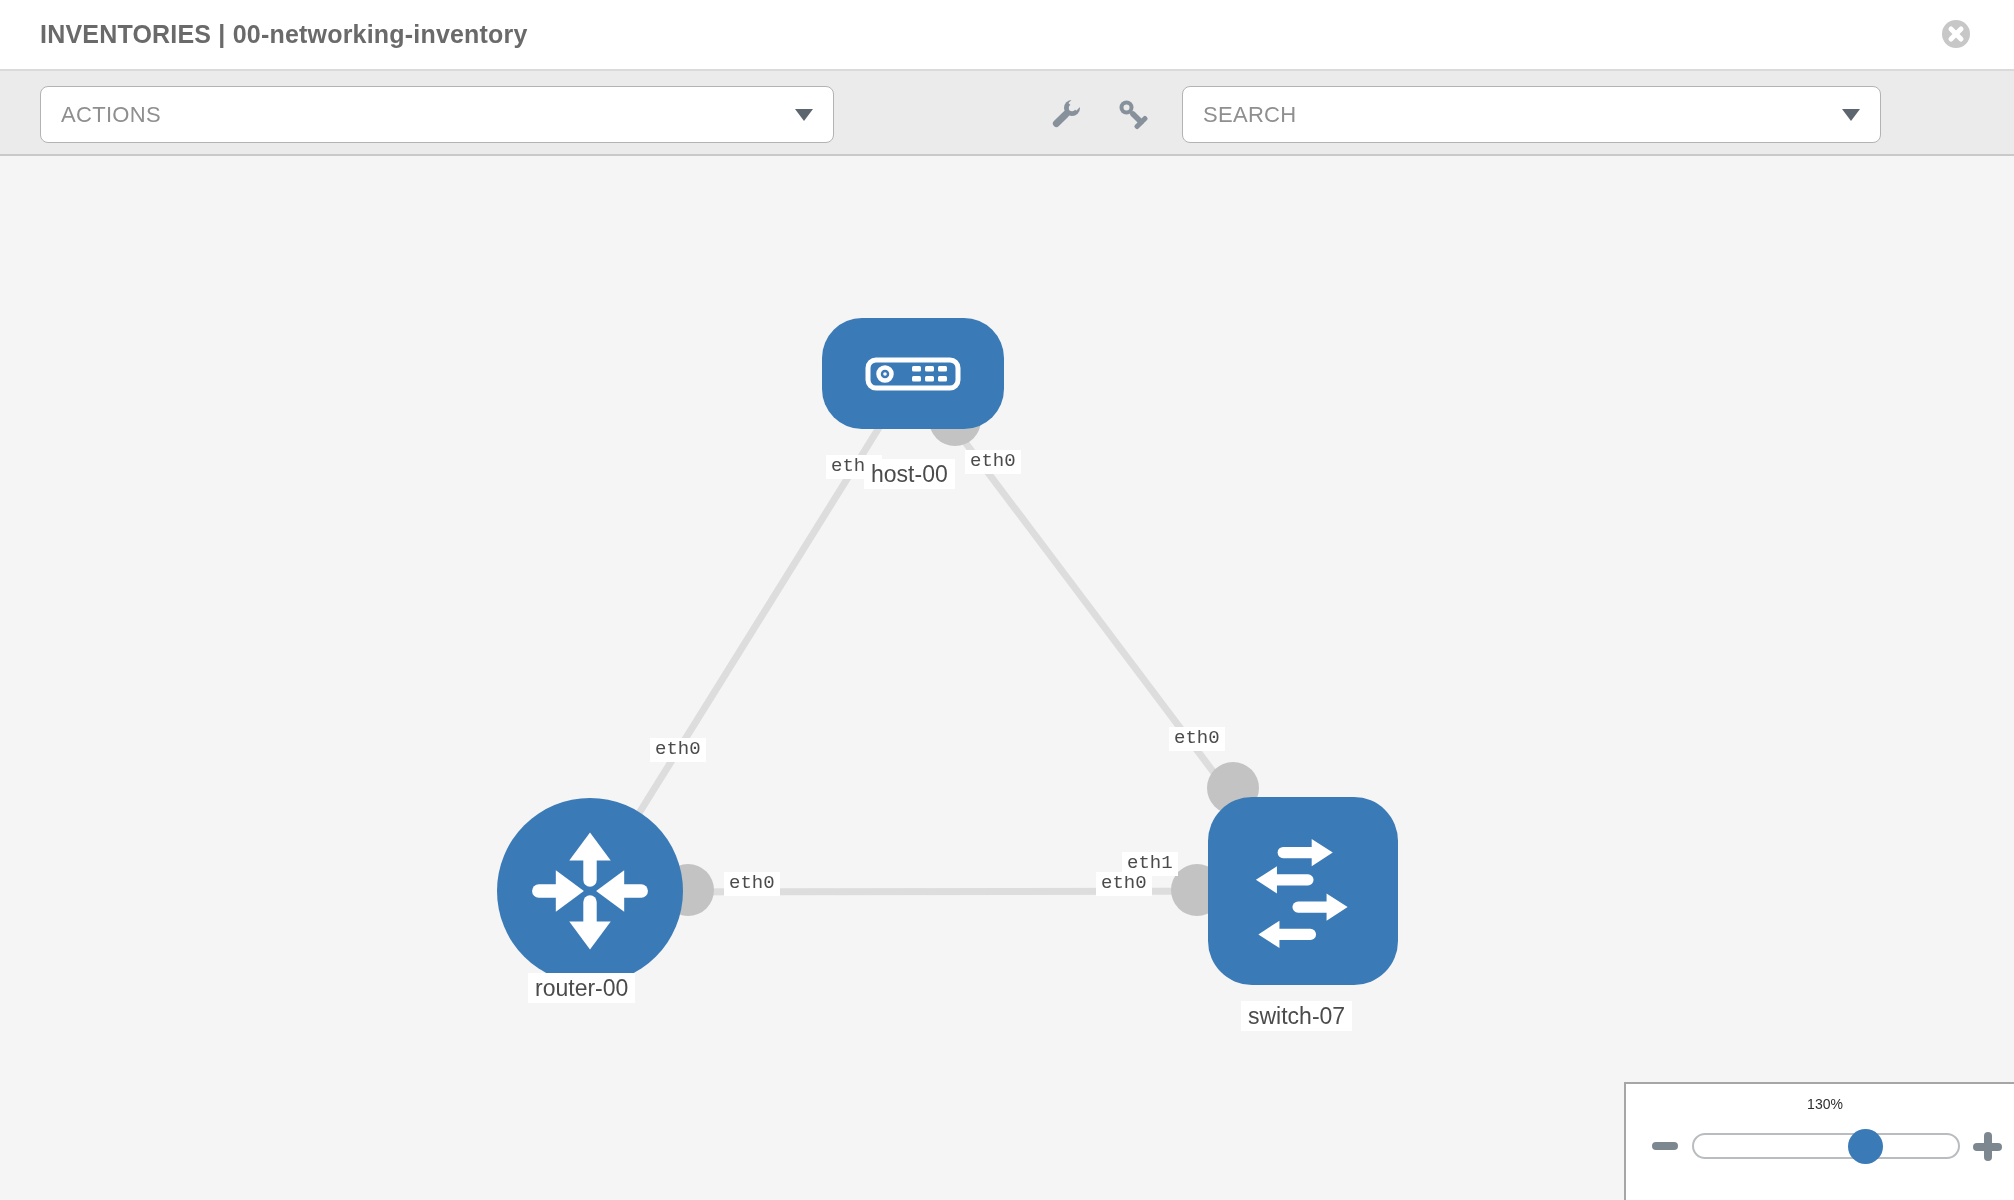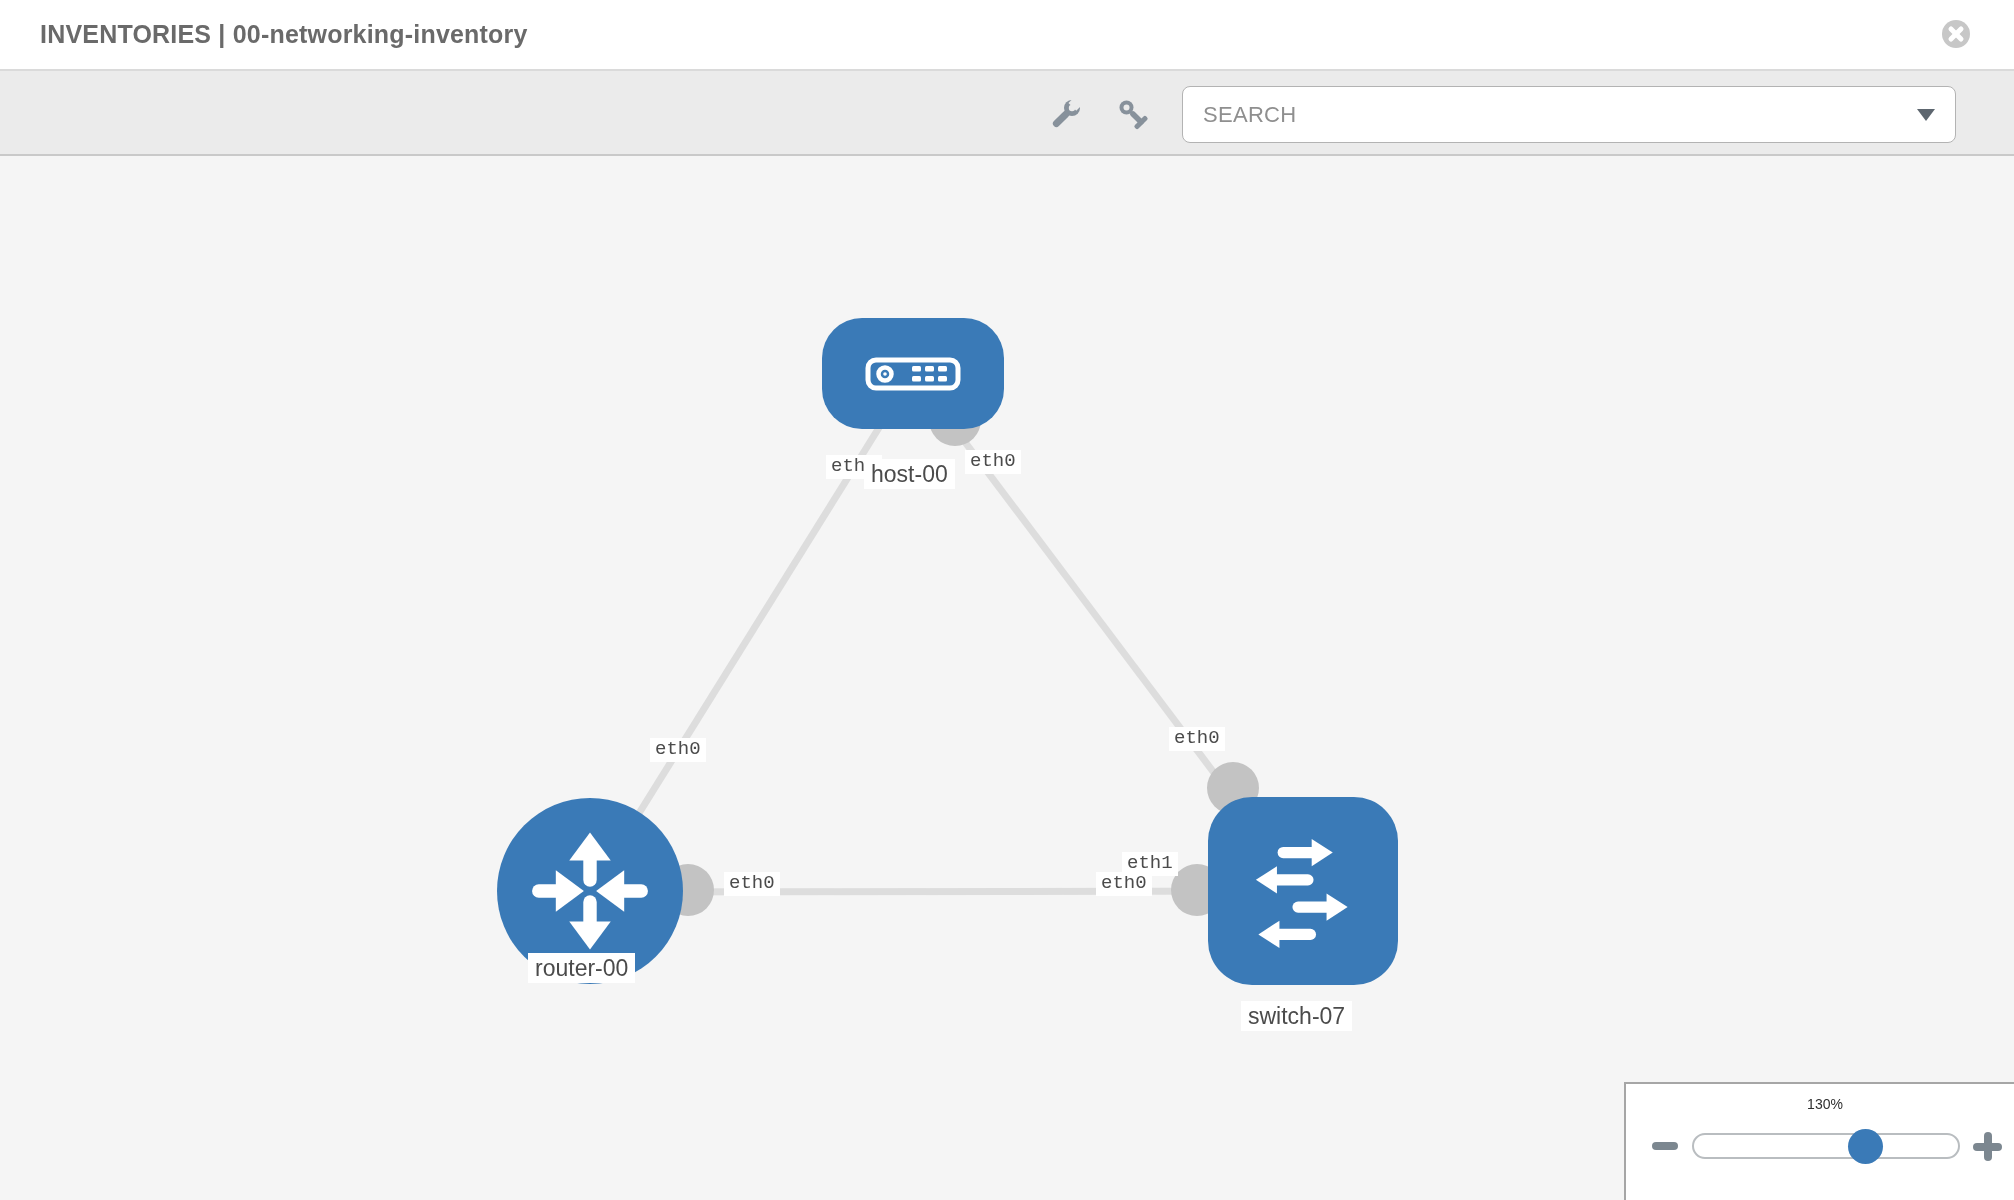--- a/index.html
+++ b/index.html
@@ -36,21 +36,21 @@
     display: flex; align-items: center; justify-content: space-between;
     padding: 0 20px; cursor: pointer;
   }
   .dropdown-label { font-size: 22px; color: #8f8f8f; letter-spacing: 0.3px; }
   .caret {
     width: 0; height: 0;
     border-left: 9px solid transparent; border-right: 9px solid transparent;
     border-top: 12px solid #5d666f;
   }
   .actions-dropdown { left: 40px; width: 794px; }
-  .search-dropdown  { left: 1182px; width: 774px; text-align: center; }
+  .search-dropdown  { left: 1182px; width: 699px; text-align: center; }
   .tool-icon-btn {
     position: absolute; top: 26px; width: 34px; height: 34px; cursor: pointer;
   }
   .wrench-btn { left: 1049px; }
   .key-btn { left: 1116px; }
 
   
   .topology-canvas {
     position: absolute; top: 156px; left: 0; width: 2014px; height: 1044px;
     background: #f5f5f5;
@@ -120,20 +120,24 @@
     <svg width="28" height="28" viewBox="0 0 28 28">
       <circle cx="14" cy="14" r="14" fill="#c7c7c7"></circle>
       <line x1="9" y1="9" x2="19" y2="19" stroke="#ffffff" stroke-width="5" stroke-linecap="round"></line>
       <line x1="19" y1="9" x2="9" y2="19" stroke="#ffffff" stroke-width="5" stroke-linecap="round"></line>
     </svg>
   </div>
 </div>
 
 <div class="toolbar">
 
+  <div class="dropdown actions-dropdown">
+    <span class="dropdown-label">ACTIONS</span>
+    <span class="caret"></span>
+  </div>
 
   <div class="tool-icon-btn wrench-btn">
     <svg width="34" height="34" viewBox="0 0 34 34">
       <circle cx="23" cy="11" r="8" fill="#87919b"></circle>
       <rect x="24" y="5" width="13" height="11" transform="rotate(-45 23 11)" fill="#ebebeb"></rect>
       <circle cx="23" cy="11" r="3.2" fill="#ebebeb"></circle>
       <rect x="2" y="18.5" width="20" height="7" rx="3.5" transform="rotate(-45 12 22)" fill="#87919b"></rect>
     </svg>
   </div>
 
@@ -208,21 +212,21 @@
       <g fill="#ffffff">
         <polygon points="74,19 57,8 57,30"></polygon>
         <polygon points="12,41 29,30 29,52"></polygon>
         <polygon points="86,63 69,52 69,74"></polygon>
         <polygon points="14,85 31,74 31,96"></polygon>
       </g>
     </svg>
   </div>
 
   <div class="chip node-label" style="left:864px; top:303px;">host-00</div>
-  <div class="chip node-label" style="left:528px; top:797px;">router-00</div>
+  <div class="chip node-label" style="left:528px; top:817px;">router-00</div>
   <div class="chip node-label" style="left:1241px; top:845px;">switch-07</div>
 
   <div class="chip eth-label" style="left:826px; top:299px;">eth0</div>
   <div class="chip eth-label" style="left:965px; top:294px;">eth0</div>
   <div class="chip eth-label" style="left:650px; top:582px;">eth0</div>
   <div class="chip eth-label" style="left:1169px; top:571px;">eth0</div>
   <div class="chip eth-label" style="left:724px; top:716px;">eth0</div>
   <div class="chip eth-label" style="left:1096px; top:716px; z-index:4;">eth0</div>
   <div class="chip eth-label" style="left:1122px; top:696px; z-index:5;">eth1</div>
 </div>

